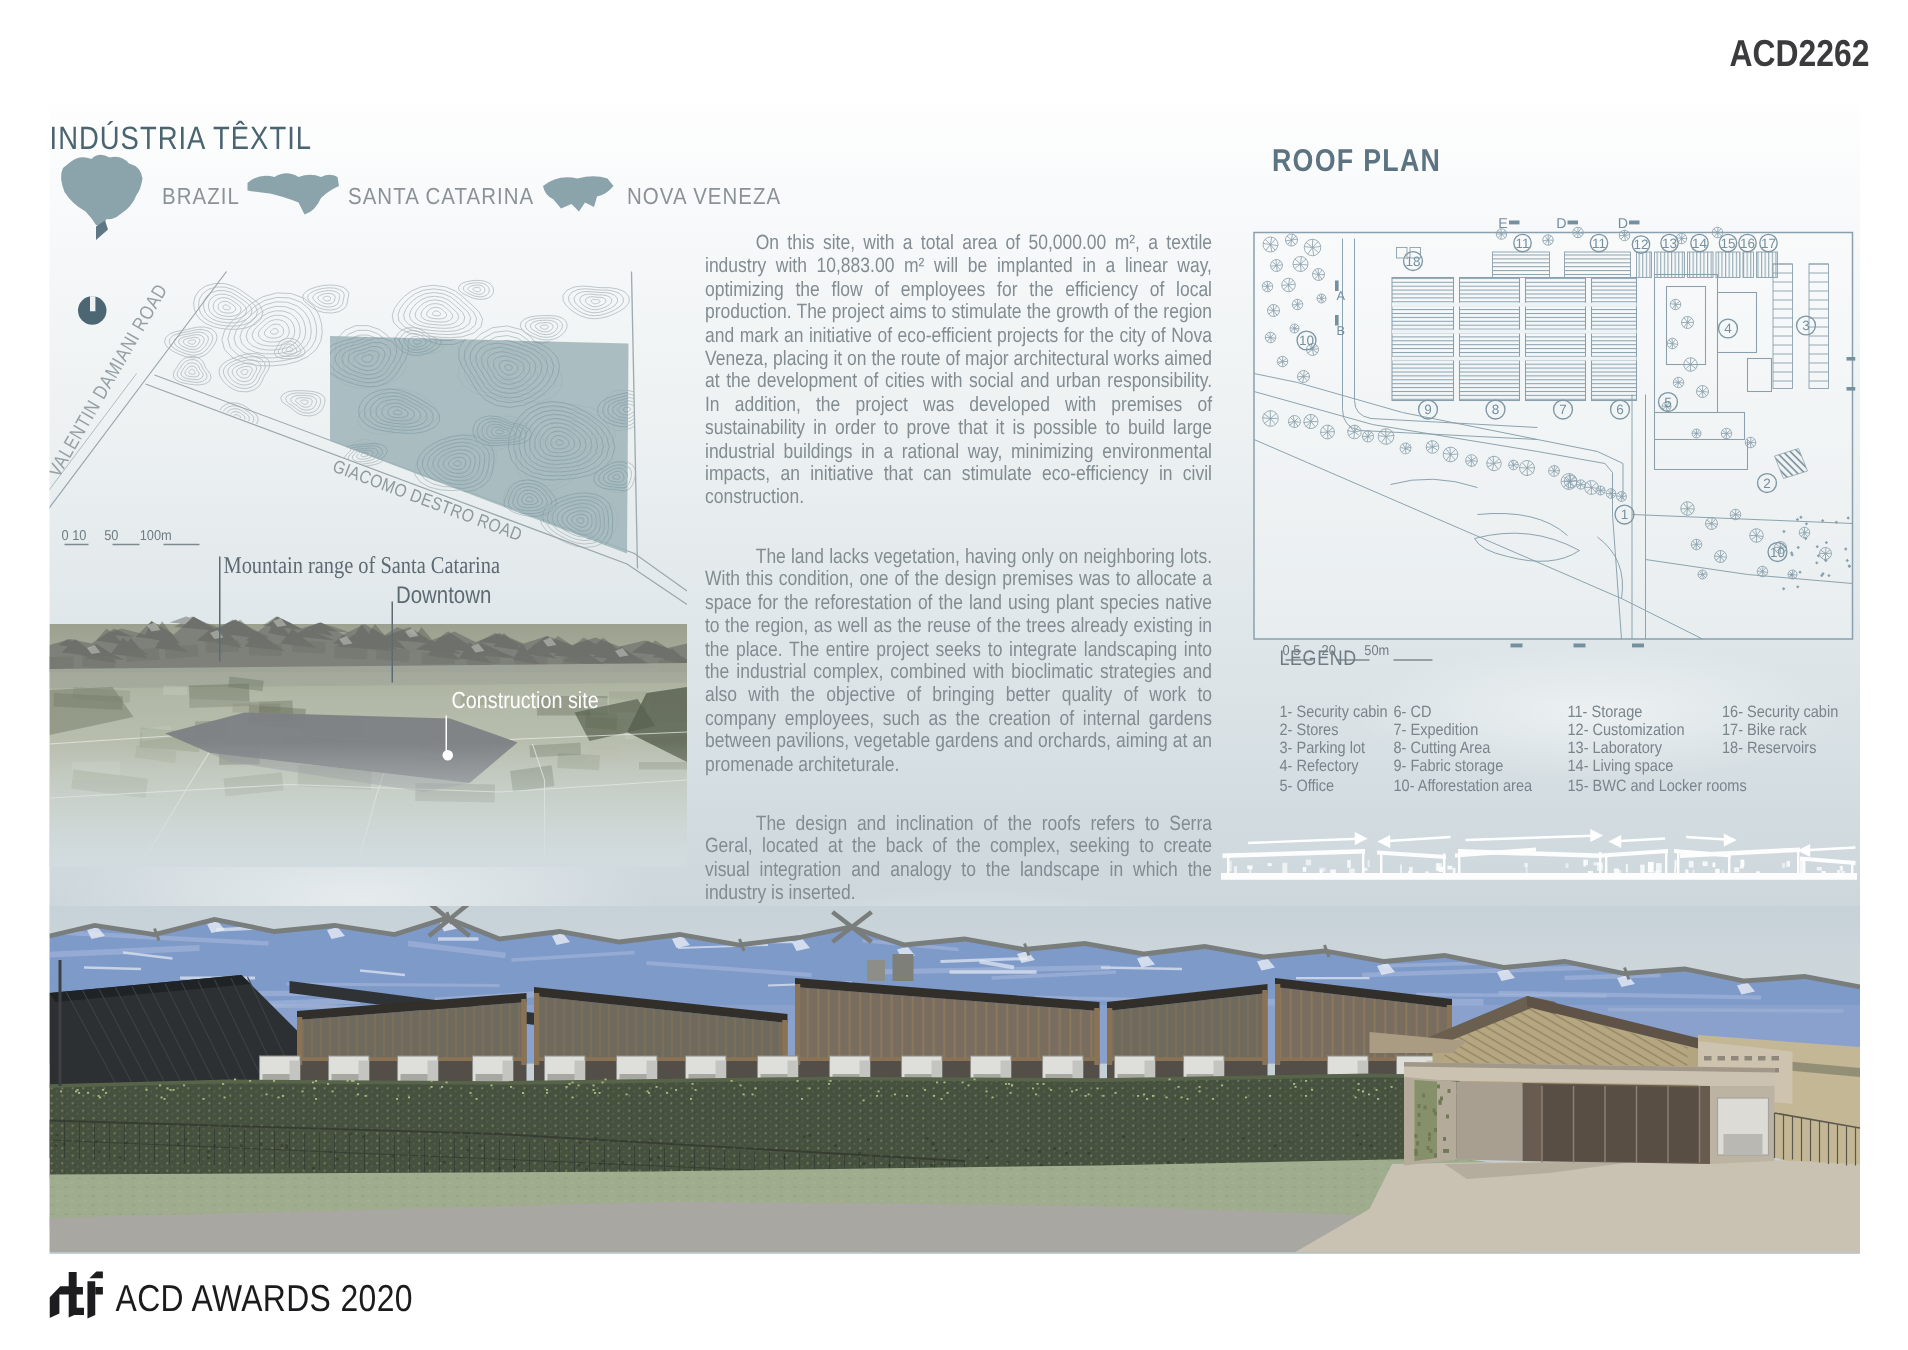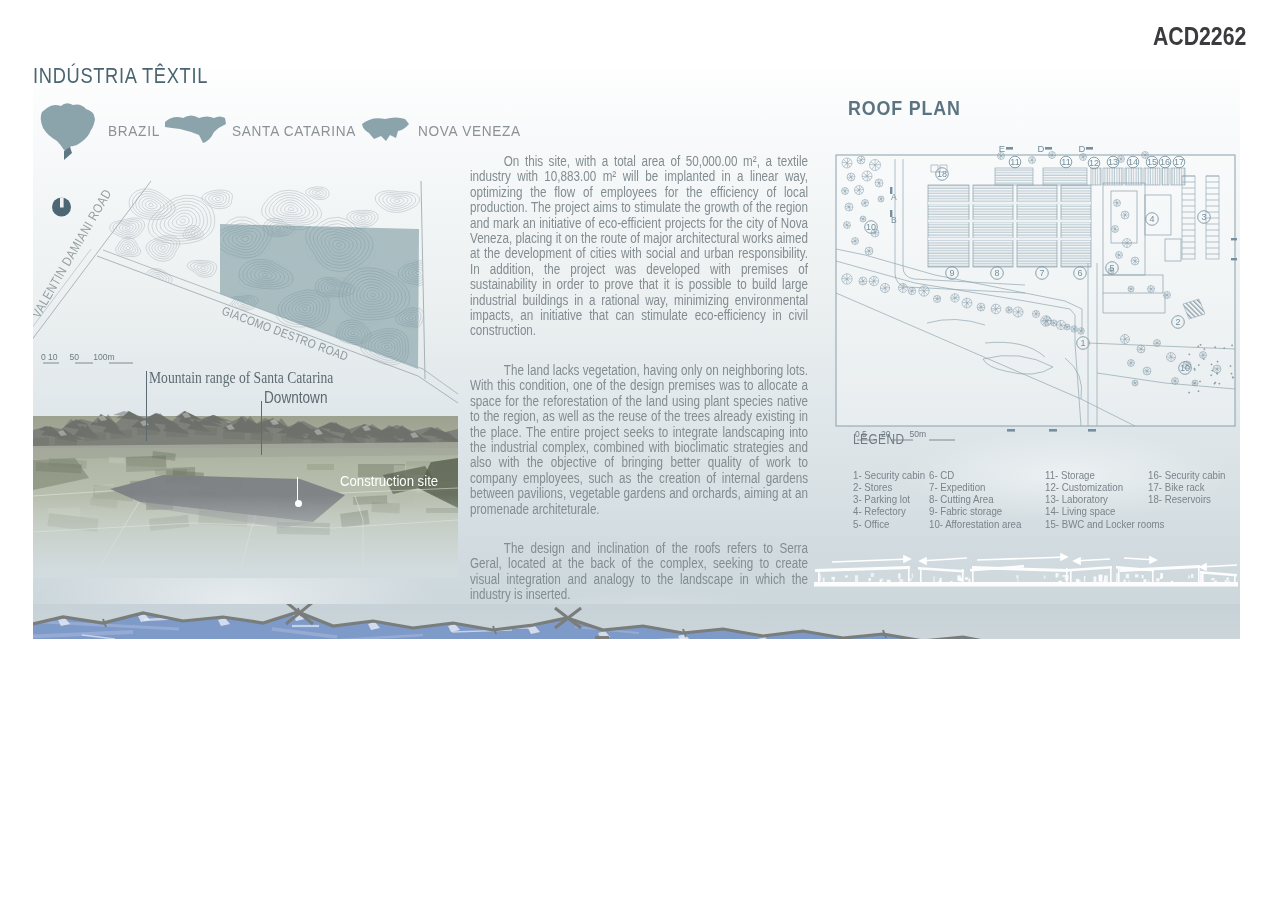--- a/index.html
+++ b/index.html
@@ -1,16 +1,16 @@
 <!DOCTYPE html>
 <html><head>
 <meta charset="utf-8">
 <style>
 html,body{margin:0;padding:0;}
-#page{position:relative;width:1272px;height:639px;background:#ffffff;overflow:hidden;
+#page{position:relative;width:1272px;height:900px;background:#ffffff;overflow:hidden;
  font-family:"Liberation Sans",sans-serif;}
 .abs{position:absolute;}
 .cx{display:inline-block;transform:scaleX(0.85);transform-origin:0 0;white-space:nowrap;}
 #bg{position:absolute;left:33px;top:70px;width:1207px;height:766px;
  background:linear-gradient(180deg,#fefefe 0%,#f7f9fa 10%,#edf1f2 28%,#e0e7ea 45%,#d2dce0 62%,#c6d1d7 78%,#c3cfd5 100%);}
 .cloud{position:absolute;border-radius:50%;background:radial-gradient(closest-side,rgba(255,255,255,.5),rgba(255,255,255,0));}
 #bodytext{position:absolute;left:470px;top:154px;width:400px;transform:scaleX(0.845);transform-origin:0 0;
  color:#828c91;font-size:13.8px;line-height:15.4px;text-align:justify;}
 #bodytext p{margin:0 0 24px 0;text-indent:40px;}
 .leg{position:absolute;color:#79848b;font-size:11px;line-height:12.15px;white-space:pre;transform:scaleX(0.88);transform-origin:0 0;}
@@ -22,21 +22,21 @@
   <div id="bg"></div>
 
   <div class="cloud" style="left:40px;top:540px;width:400px;height:120px;"></div>
 
   <div class="cloud" style="left:470px;top:590px;width:360px;height:100px;"></div>
 
   <div class="cloud" style="left:900px;top:430px;width:330px;height:90px;"></div>
 
   <div class="abs" style="left:1153px;top:22px;"><span class="cx" style="font-size:25px;font-weight:bold;color:#3b3b3d;">ACD2262</span></div>
 
-  <div class="abs" style="left:33px;top:64px;"><span class="cx" style="font-size:21.5px;color:#4a6570;letter-spacing:0.8px;">INDÚSTRIA TÊXTIL</span></div>
+  <div class="abs" style="left:33px;top:80px;"><span class="cx" style="font-size:21.5px;color:#4a6570;letter-spacing:0.8px;">INDÚSTRIA TÊXTIL</span></div>
 
 <svg class="abs" style="left:33px;top:98px;" width="500" height="78" viewBox="0 0 500 78">
 
 <path fill="#8ba3ab" d="M14 10 Q20 5 28 8 Q33 3 40 7 Q48 5 53 11 Q61 13 62 21 Q61 28 58 32 Q55 40 47 45 Q42 49 38 48 Q36 53 31 52 Q28 47 24 43 Q15 38 10 30 Q6 20 9 14 Z"></path>
 <path fill="#5d7884" d="M31 53 L37 49 L39 55 L31 62 Z"></path>
 
 <text x="75" y="38" font-size="15.5" fill="#8b9296" letter-spacing="0.8" transform="scale(0.88,1)" transform-origin="75 38">BRAZIL</text>
 
 <path fill="#8ba3ab" d="M132 24 Q140 17 150 20 Q158 15 166 20 Q174 17 181 20 Q187 17 192 20 L193 26 Q186 29 181 34 Q177 43 170 45 L166 37 Q156 33 147 31 Q138 30 132 29 Z"></path>
 
@@ -544,21 +544,21 @@
 </svg>
 
   <div class="abs" style="left:149px;top:369px;font-family:Liberation Serif, serif;"><span class="cx" style="font-size:16px;color:#5d6a72;">Mountain range of Santa Catarina</span></div>
 
   <div class="abs" style="left:146px;top:371px;width:1px;height:70px;background:#5d6a72;"></div>
 
   <div class="abs" style="left:264px;top:389px;"><span class="cx" style="font-size:16px;color:#5d6a72;">Downtown</span></div>
 
   <div class="abs" style="left:261px;top:401px;width:1px;height:54px;background:#5d6a72;"></div>
 
-  <div class="abs" style="left:301px;top:472px;margin-left:39px;"><span class="cx" style="font-size:15.5px;color:#ffffff;">Construction site</span></div>
+  <div class="abs" style="left:301px;top:459px;"><span class="cx" style="font-size:15.5px;color:#ffffff;">Construction site</span></div>
 
   <div class="abs" style="left:297px;top:477px;width:1px;height:25px;background:#ffffff;"></div>
 
   <div class="abs" style="left:294.5px;top:500px;width:7px;height:7px;border-radius:50%;background:#ffffff;"></div>
 
   <div id="bodytext">
     <p>On this site, with a total area of 50,000.00 m², a textile industry with 10,883.00 m² will be implanted in a linear way, optimizing the flow of employees for the efficiency of local production. The project aims to stimulate the growth of the region and mark an initiative of eco-efficient projects for the city of Nova Veneza, placing it on the route of major architectural works aimed at the development of cities with social and urban responsibility. In addition, the project was developed with premises of sustainability in order to prove that it is possible to build large industrial buildings in a rational way, minimizing environmental impacts, an initiative that can stimulate eco-efficiency in civil construction.</p>
     <p>The land lacks vegetation, having only on neighboring lots. With this condition, one of the design premises was to allocate a space for the reforestation of the land using plant species native to the region, as well as the reuse of the trees already existing in the place. The entire project seeks to integrate landscaping into the industrial complex, combined with bioclimatic strategies and also with the objective of bringing better quality of work to company employees, such as the creation of internal gardens between pavilions, vegetable gardens and orchards, aiming at an promenade architeturale.</p>
     <p>The design and inclination of the roofs refers to Serra Geral, located at the back of the complex, seeking to create visual integration and analogy to the landscape in which the industry is inserted.</p>
   </div>
@@ -2268,13 +2268,14 @@
   <svg class="abs" style="left:33px;top:846px;" width="37" height="34" viewBox="0 0 37 34">
     <g fill="#1d1d1f">
       <path d="M0 19 L7.2 11.5 L13.8 11.5 L13.8 17 L6.6 17 L6.6 29.6 L0 32.6 Z"></path>
       <path d="M12.8 2 L18.1 2 L18.1 12 L22.3 12 L22.3 17 L18.1 17 L18.1 25.8 L23 25.8 L23 30.6 L16.6 30.6 L12.8 32.4 Z"></path>
       <path d="M25.3 8.2 L30.5 8.2 L30.5 30.6 L25.3 33 Z"></path>
       <path d="M26.6 6.2 L31.2 1.6 L35.6 1.6 L35.6 6.2 Z"></path>
       <path d="M30.5 12 L35.6 12 L35.6 17 L30.5 17 Z"></path>
     </g>
   </svg>
 
+  <div class="abs" style="left:77px;top:852px;"><span class="cx" style="font-size:25px;color:#1b1b1d;letter-spacing:0.3px;">ACD AWARDS 2020</span></div>
 </div>
 
 </body></html>

